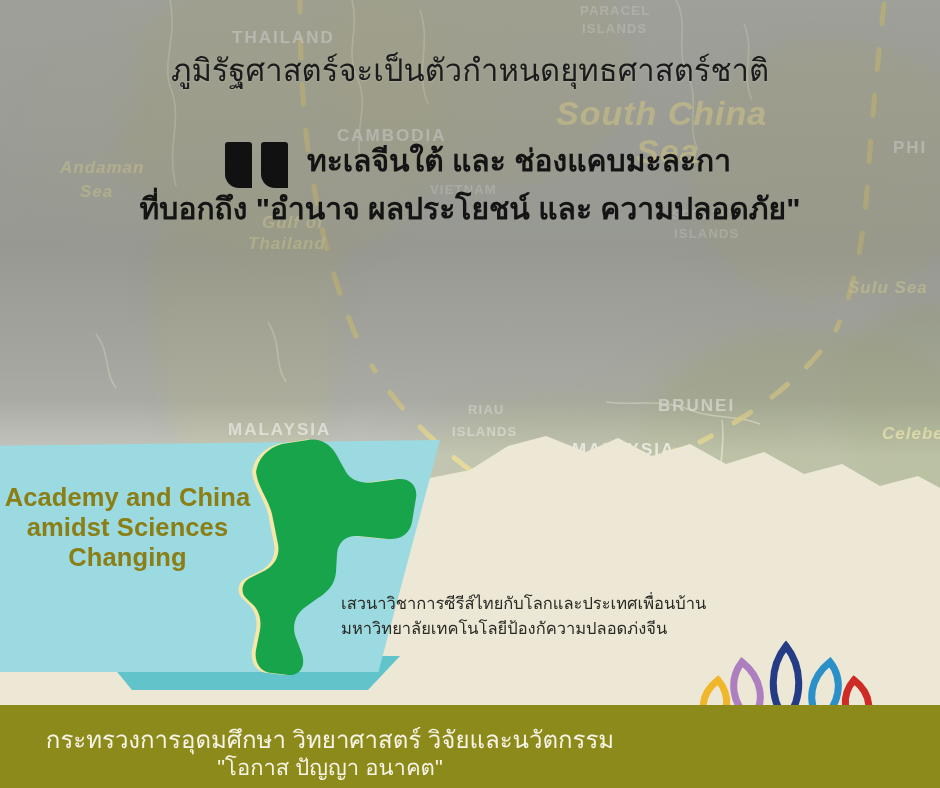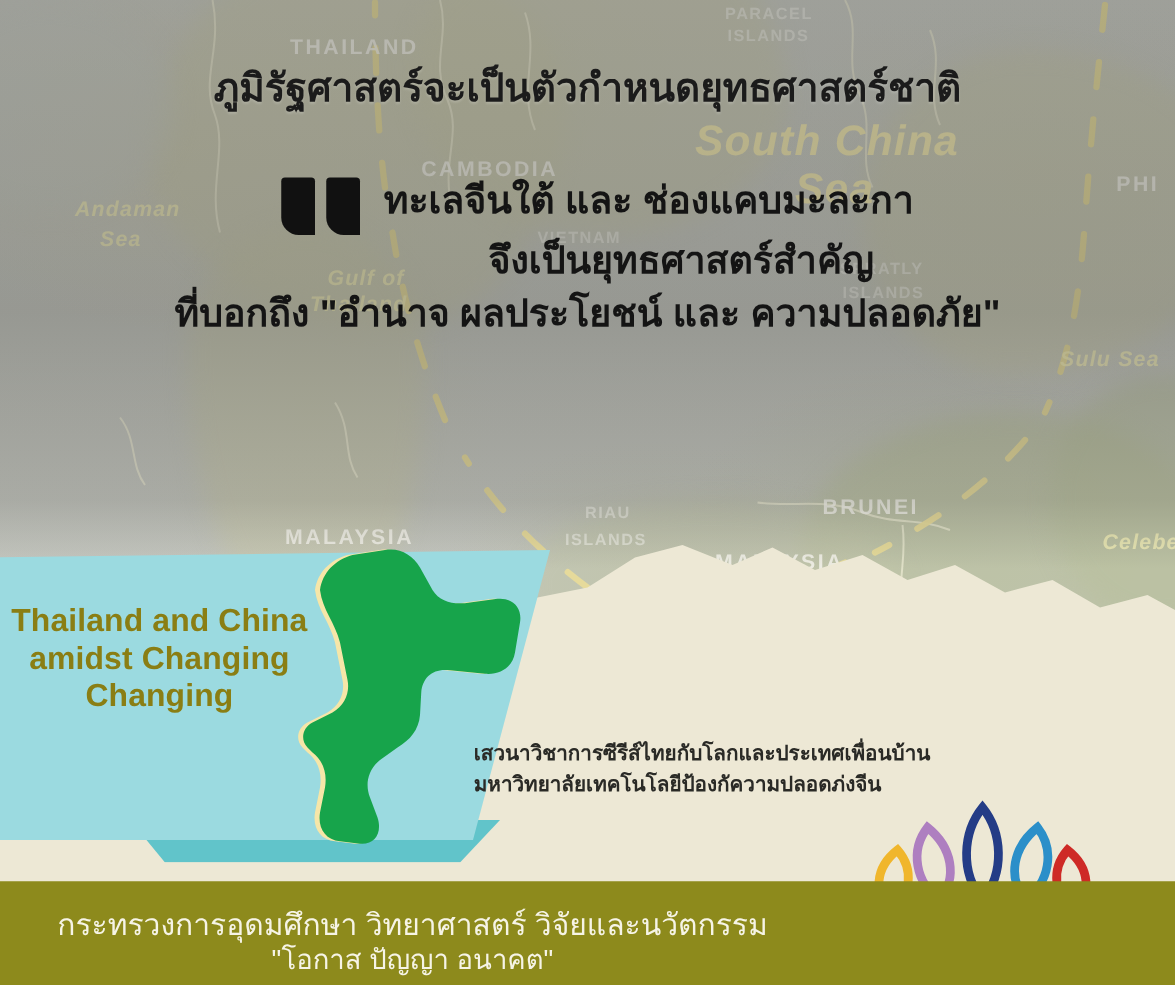--- a/index.html
+++ b/index.html
@@ -89,21 +89,21 @@
   }
 
   
   .headline {
     position: absolute;
     left: 0; right: 0;
     top: 52px;
     text-align: center;
     color: #1b1b1b;
     font-size: 31px;
-    font-weight: 700;
+    font-weight: 400;
     line-height: 1.25;
     text-shadow: 0 1px 2px rgba(255,255,255,0.18);
   }
 
   .quote-block {
     position: absolute;
     left: 0; right: 0;
     top: 140px;
     color: #141414;
     font-weight: 700;
@@ -171,23 +171,22 @@
   .beige-land { position: absolute; left: 0; top: 430px; width: 940px; height: 290px; }
 
   
   .right-text {
     position: absolute;
     left: 341px;
     top: 591px;
     color: #2a2a26;
     font-size: 16.5px;
     line-height: 1.50;
-    font-weight: 700;
+    font-weight: 400;
     white-space: nowrap;
-    margin-left: 38px;
   }
 
   
   .logo { position: absolute; left: 666px; top: 646px; width: 240px; height: 120px; }
   .logo-wordmark {
     position: absolute;
     left: 0; top: 66px; width: 240px;
     text-align: center;
     color: #3a3410;
     font-size: 19px;
@@ -299,34 +298,31 @@
   <div class="headline">ภูมิรัฐศาสตร์จะเป็นตัวกำหนดยุทธศาสตร์ชาติ</div>
 
   <div class="quote-block">
     <div class="q-row r1">
       <span class="quote-mark">
         <i class="a"></i>
           <i class="b"></i>
       </span>
       <span>ทะเลจีนใต้ และ ช่องแคบมะละกา</span>
     </div>
-    <div class="q-row r2">
-      <span>จึงเป็นยุทธศาสตร์สำคัญ</span>
-    </div>
     <div class="q-row r3">
       <span>ที่บอกถึง "อำนาจ ผลประโยชน์ และ ความปลอดภัย"</span>
     </div>
   </div>
 
   <div class="panel-wrap">
     <div class="panel-base"></div>
     <div class="panel-main"></div>
     <div class="panel-title">
-      <div>Thailand and China</div>
-      <div>amidst Changing</div>
+      <div>Academy and China</div>
+      <div>amidst Sciences</div>
       <div>Changing</div>
     </div>
   </div>
 
   <svg class="thailand" viewBox="0 0 180 238">
 
     <path fill="#F6E6A8" d="M14 34 C16 20 26 10 40 6 L66 2 C78 0 88 6 94 16 L104 34
       C110 44 122 46 134 44 L156 41 C168 40 176 48 174 60 L170 84
       C168 96 158 102 146 101 L116 98 C104 97 96 104 95 116 L94 134
       C93 146 86 154 76 160 L62 170 C52 178 50 190 54 200 L60 216

